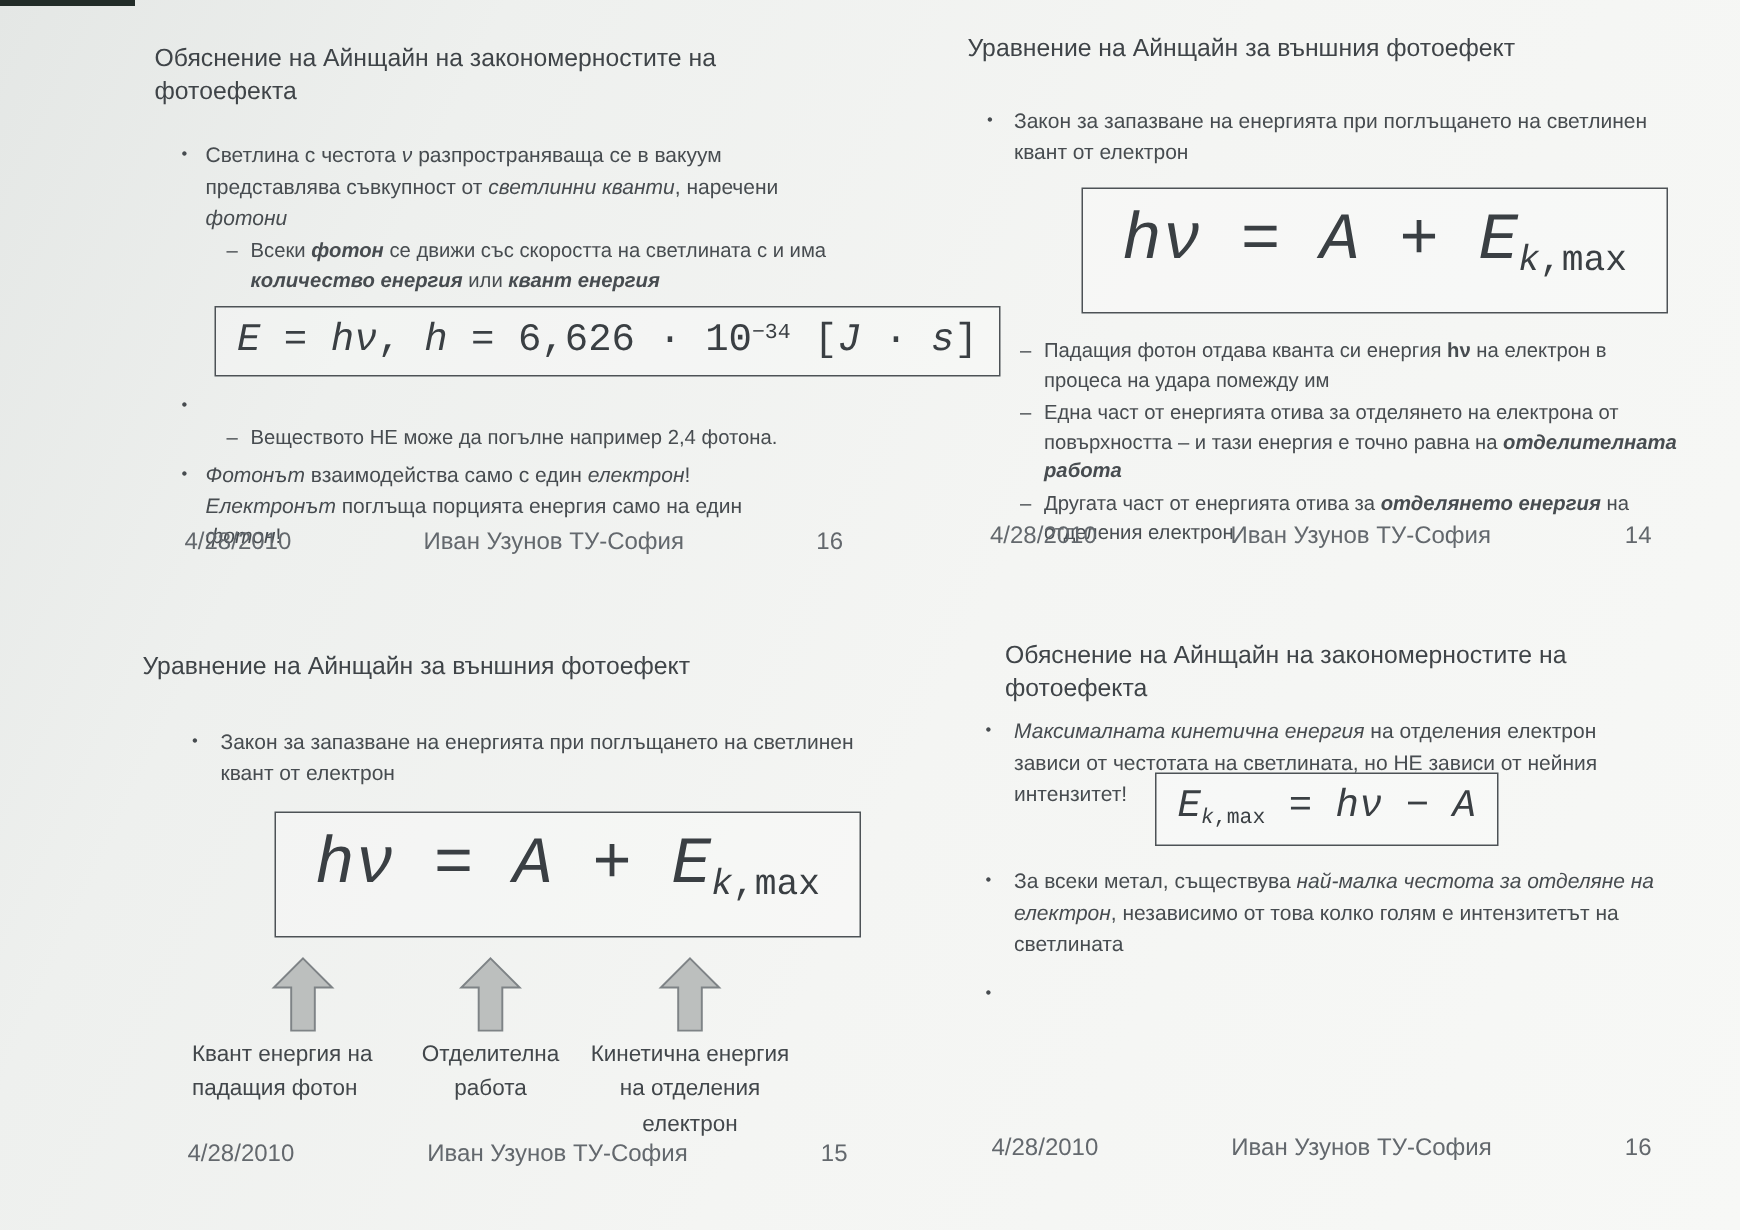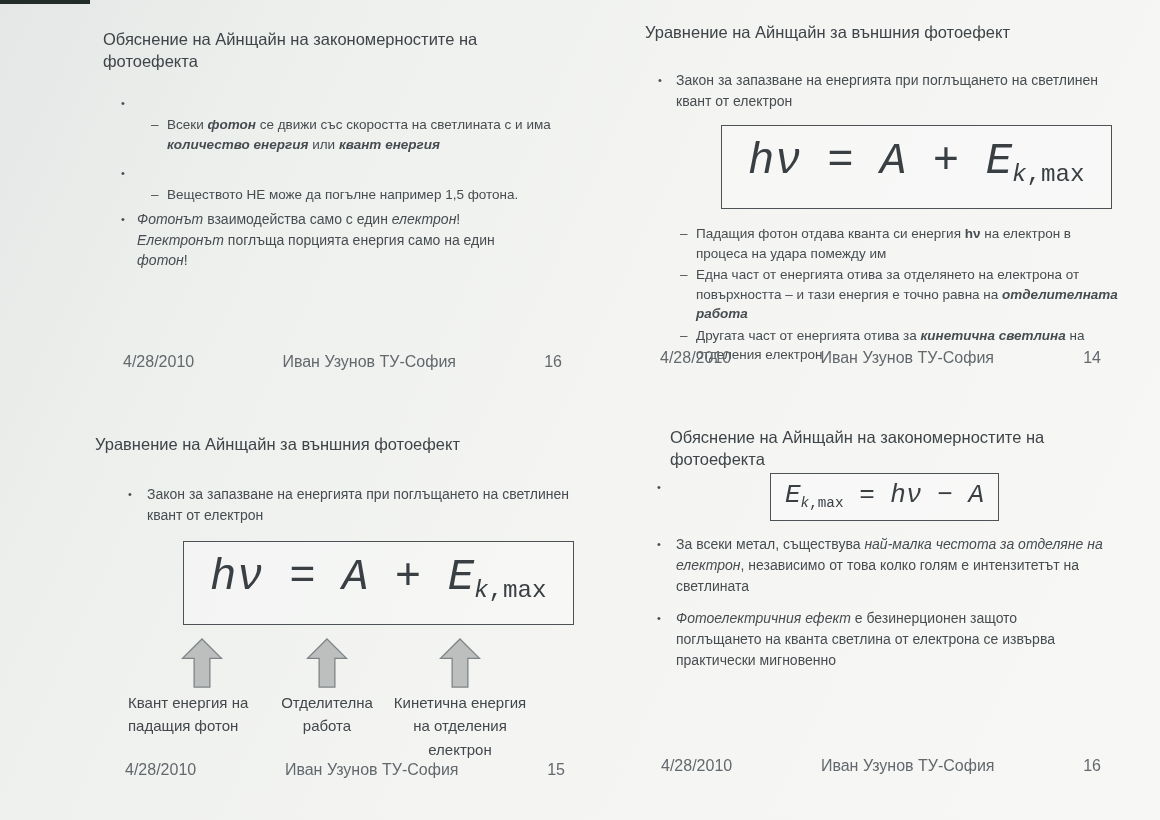--- a/index.html
+++ b/index.html
@@ -100,35 +100,39 @@
 <body>
 
 <div class="sheet">
   <div class="edge-top"></div>
 
   <section class="slide" id="s13">
     <h2 class="title">Обяснение на Айнщайн на закономерностите на фотоефекта</h2>
 
     <div class="b1 row-b1a">
       <span class="mk">•</span>
+      <div class="tx mw395"><span>Светлина с честота </span><span class="i">ν </span><span> разпространяваща се в вакуум представлява съвкупност от </span><span class="em">светлинни кванти</span><span>, наречени </span><span class="em">фотони</span></div>
     </div>
 
     <div class="b2 row-s1">
       <span class="mk">–</span>
       <div class="tx mw410"><span>Всеки </span><span class="bi">фотон</span><span> се движи със скоростта на светлината с и има </span><span class="bi">количество енергия</span><span> или </span><span class="bi">квант енергия</span></div>
     </div>
 
+    <div class="fwrap">
+      <div class="fbox f-small"><span class="i">E</span><span> = </span><span class="i">hν</span><span>, </span><span class="i">h</span><span> = 6,626 · 10</span><span class="sup">−34</span><span> [</span><span class="i">J</span><span> · </span><span class="i">s</span><span>]</span></div>
+    </div>
 
     <div class="b1 row-b2">
       <span class="mk">•</span>
     </div>
 
     <div class="b2 row-s2">
       <span class="mk">–</span>
-      <div class="tx mw410"><span>Веществото НЕ може да погълне например 1,5 фотона.</span></div>
+      <div class="tx mw410"><span>Веществото НЕ може да погълне например 2,4 фотона.</span></div>
     </div>
 
     <div class="b1 row-b3">
       <span class="mk">•</span>
       <div class="tx mw400"><span class="em">Фотонът</span><span> взаимодейства само с един </span><span class="em">електрон</span><span>! </span><span class="em">Електронът</span><span> поглъща порцията енергия само на един </span><span class="em">фотон</span><span>!</span></div>
     </div>
 
     <div class="foot">
       <span>4/28/2010</span>
       <span>Иван Узунов ТУ-София</span>
@@ -152,21 +156,21 @@
       <div class="b2">
         <span class="mk">–</span>
         <div class="tx mw400"><span>Падащия фотон отдава кванта си енергия </span><span class="b">hν</span><span> на електрон в процеса на удара помежду им</span></div>
       </div>
       <div class="b2">
         <span class="mk">–</span>
         <div class="tx mw435"><span>Една част от енергията отива за отделянето на електрона от повърхността – и тази енергия е точно равна на </span><span class="bi">отделителната работа</span></div>
       </div>
       <div class="b2">
         <span class="mk">–</span>
-        <div class="tx mw400"><span>Другата част от енергията отива за </span><span class="bi">кинетична светлина</span><span> на отделения електрон</span></div>
+        <div class="tx mw400"><span>Другата част от енергията отива за </span><span class="bi">отделянето енергия</span><span> на отделения електрон</span></div>
       </div>
     </div>
 
     <div class="foot">
       <span>4/28/2010</span>
       <span>Иван Узунов ТУ-София</span>
       <span>14</span>
     </div>
   </section>
 
@@ -205,35 +209,35 @@
       <span>Иван Узунов ТУ-София</span>
       <span>15</span>
     </div>
   </section>
 
   <section class="slide" id="s16">
     <h2 class="title">Обяснение на Айнщайн на закономерностите на фотоефекта</h2>
 
     <div class="b1 row-b1">
       <span class="mk">•</span>
+      <div class="tx mw410"><span class="em">Максималната кинетична енергия</span><span> на отделения електрон зависи от честотата на светлината, но НЕ зависи от нейния интензитет!</span></div>
     </div>
 
     <div class="fwrap1">
       <div class="fbox f-small"><span class="i">E</span><span class="sub i">k</span><span class="sub">,max</span><span> = </span><span class="i">hν</span><span> − </span><span class="i">A</span></div>
     </div>
 
     <div class="b1 row-b2">
       <span class="mk">•</span>
       <div class="tx mw445"><span>За всеки метал, съществува </span><span class="em">най-малка честота за отделяне на електрон</span><span>, независимо от това колко голям е интензитетът на светлината</span></div>
     </div>
 
 
     <div class="b1 row-b3">
       <span class="mk">•</span>
-      <div class="tx mw395"><span class="em">Фотоелектричния ефект</span><span> е безинерционен защото поглъщането на кванта светлина от електрона се извърва практически мигновенно</span></div>
     </div>
 
     <div class="foot">
       <span>4/28/2010</span>
       <span>Иван Узунов ТУ-София</span>
       <span>16</span>
     </div>
   </section>
 </div>
 

